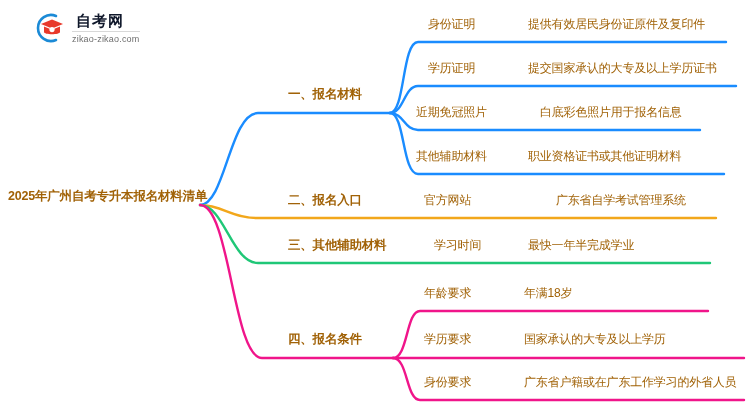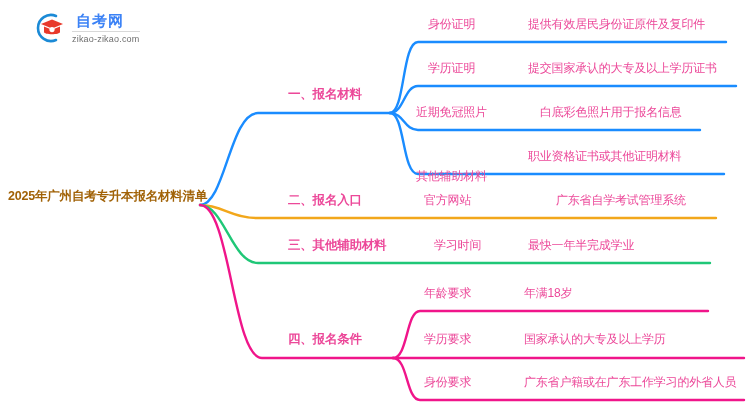--- a/index.html
+++ b/index.html
@@ -46,21 +46,21 @@
   }
   .logo-text {
     display: flex;
     flex-direction: column;
     justify-content: center;
     line-height: 1;
   }
   .logo-name {
     font-size: 15px;
     font-weight: bold;
-    color: #3b82f6;
+    color: #0f172a;
     letter-spacing: 1px;
     padding: 0 0 3px 4px;
     border-bottom: 1px solid #d8d8d8;
   }
   .logo-url {
     font-size: 9px;
     color: #6e6e6e;
     padding-top: 3px;
     letter-spacing: 0.2px;
   }
@@ -76,21 +76,21 @@
     font-weight: bold;
     color: #a16207;
     letter-spacing: -0.2px;
     white-space: nowrap;
   }
 
   
   .node {
     position: absolute;
     white-space: nowrap;
-    color: #ec4899;
+    color: #a16207;
     line-height: 1;
   }
   .lvl1 {
     font-size: 12.5px;
     font-weight: bold;
     letter-spacing: -0.2px;
   }
   .lvl2 {
     font-size: 12px;
     font-weight: normal;
@@ -148,21 +148,21 @@
 
   <div class="node lvl2" style="left:428px; top:18px;">身份证明</div>
   <div class="node lvl3" style="left:528px; top:18px;">提供有效居民身份证原件及复印件</div>
 
   <div class="node lvl2" style="left:428px; top:62px;font-family:Liberation Serif, serif;">学历证明</div>
   <div class="node lvl3" style="left:528px; top:62px;">提交国家承认的大专及以上学历证书</div>
 
   <div class="node lvl2" style="left:416px; top:106px;">近期免冠照片</div>
   <div class="node lvl3" style="left:540px; top:106px;">白底彩色照片用于报名信息</div>
 
-  <div class="node lvl2" style="left:416px; top:150px;margin-top:20px;">其他辅助材料</div>
+  <div class="node lvl2" style="left:416px; top:150px;">其他辅助材料</div>
   <div class="node lvl3" style="left:528px; top:150px;">职业资格证书或其他证明材料</div>
 
   <div class="node lvl1" style="left:288px; top:194px;">二、报名入口</div>
   <div class="node lvl2" style="left:424px; top:194px;">官方网站</div>
   <div class="node lvl3" style="left:556px; top:194px;">广东省自学考试管理系统</div>
 
   <div class="node lvl1" style="left:288px; top:239px;">三、其他辅助材料</div>
   <div class="node lvl2" style="left:434px; top:239px;">学习时间</div>
   <div class="node lvl3" style="left:528px; top:239px;">最快一年半完成学业</div>
 

